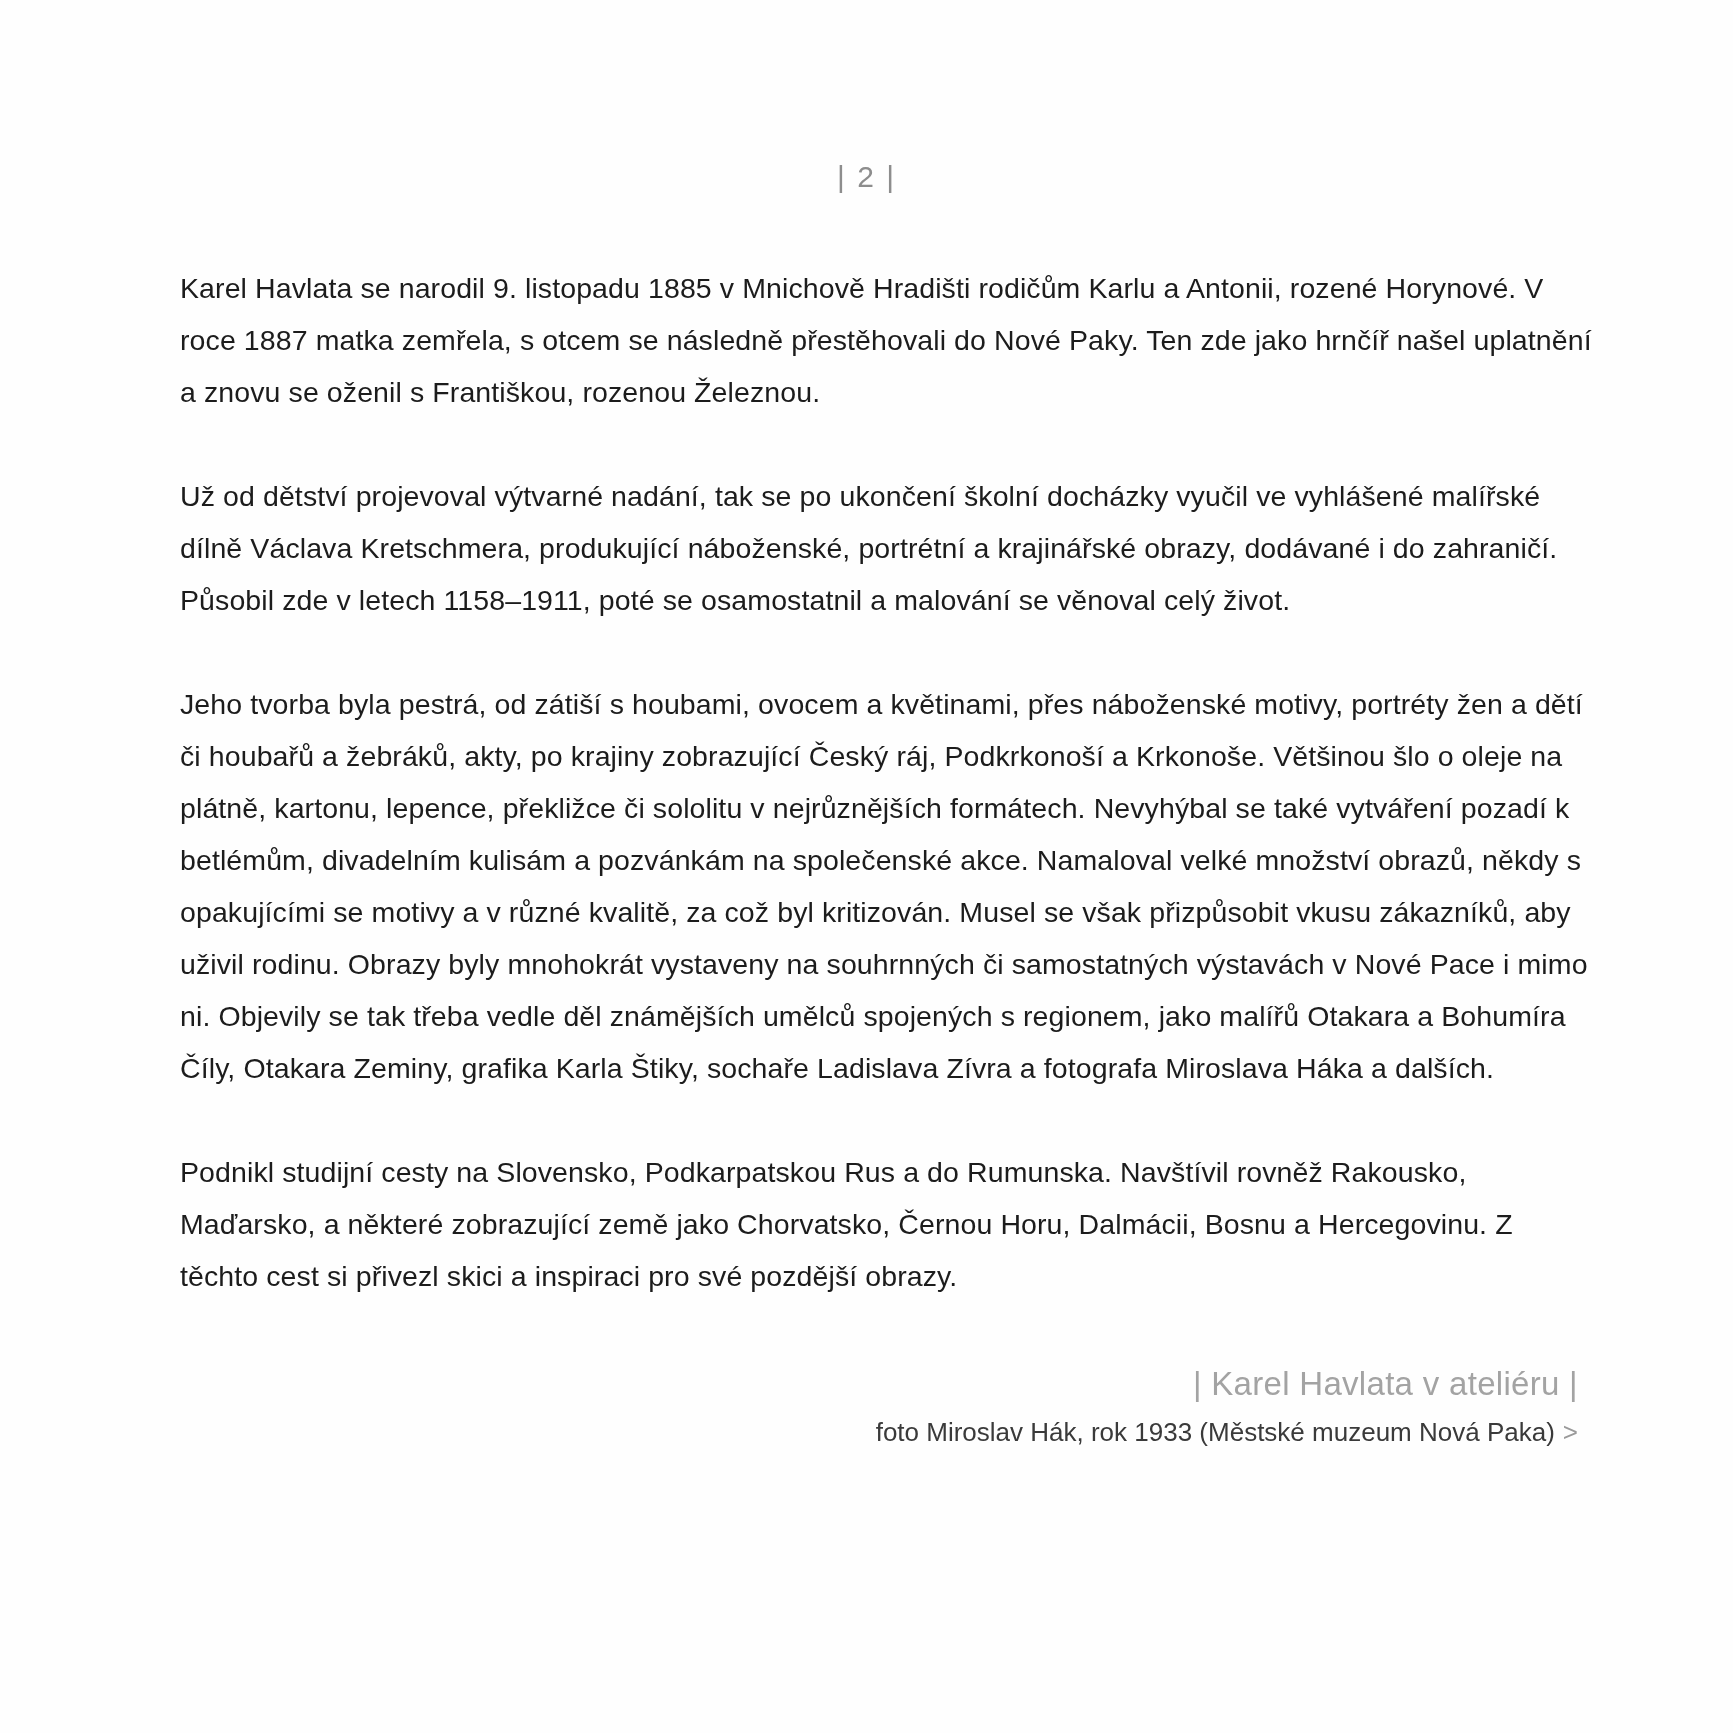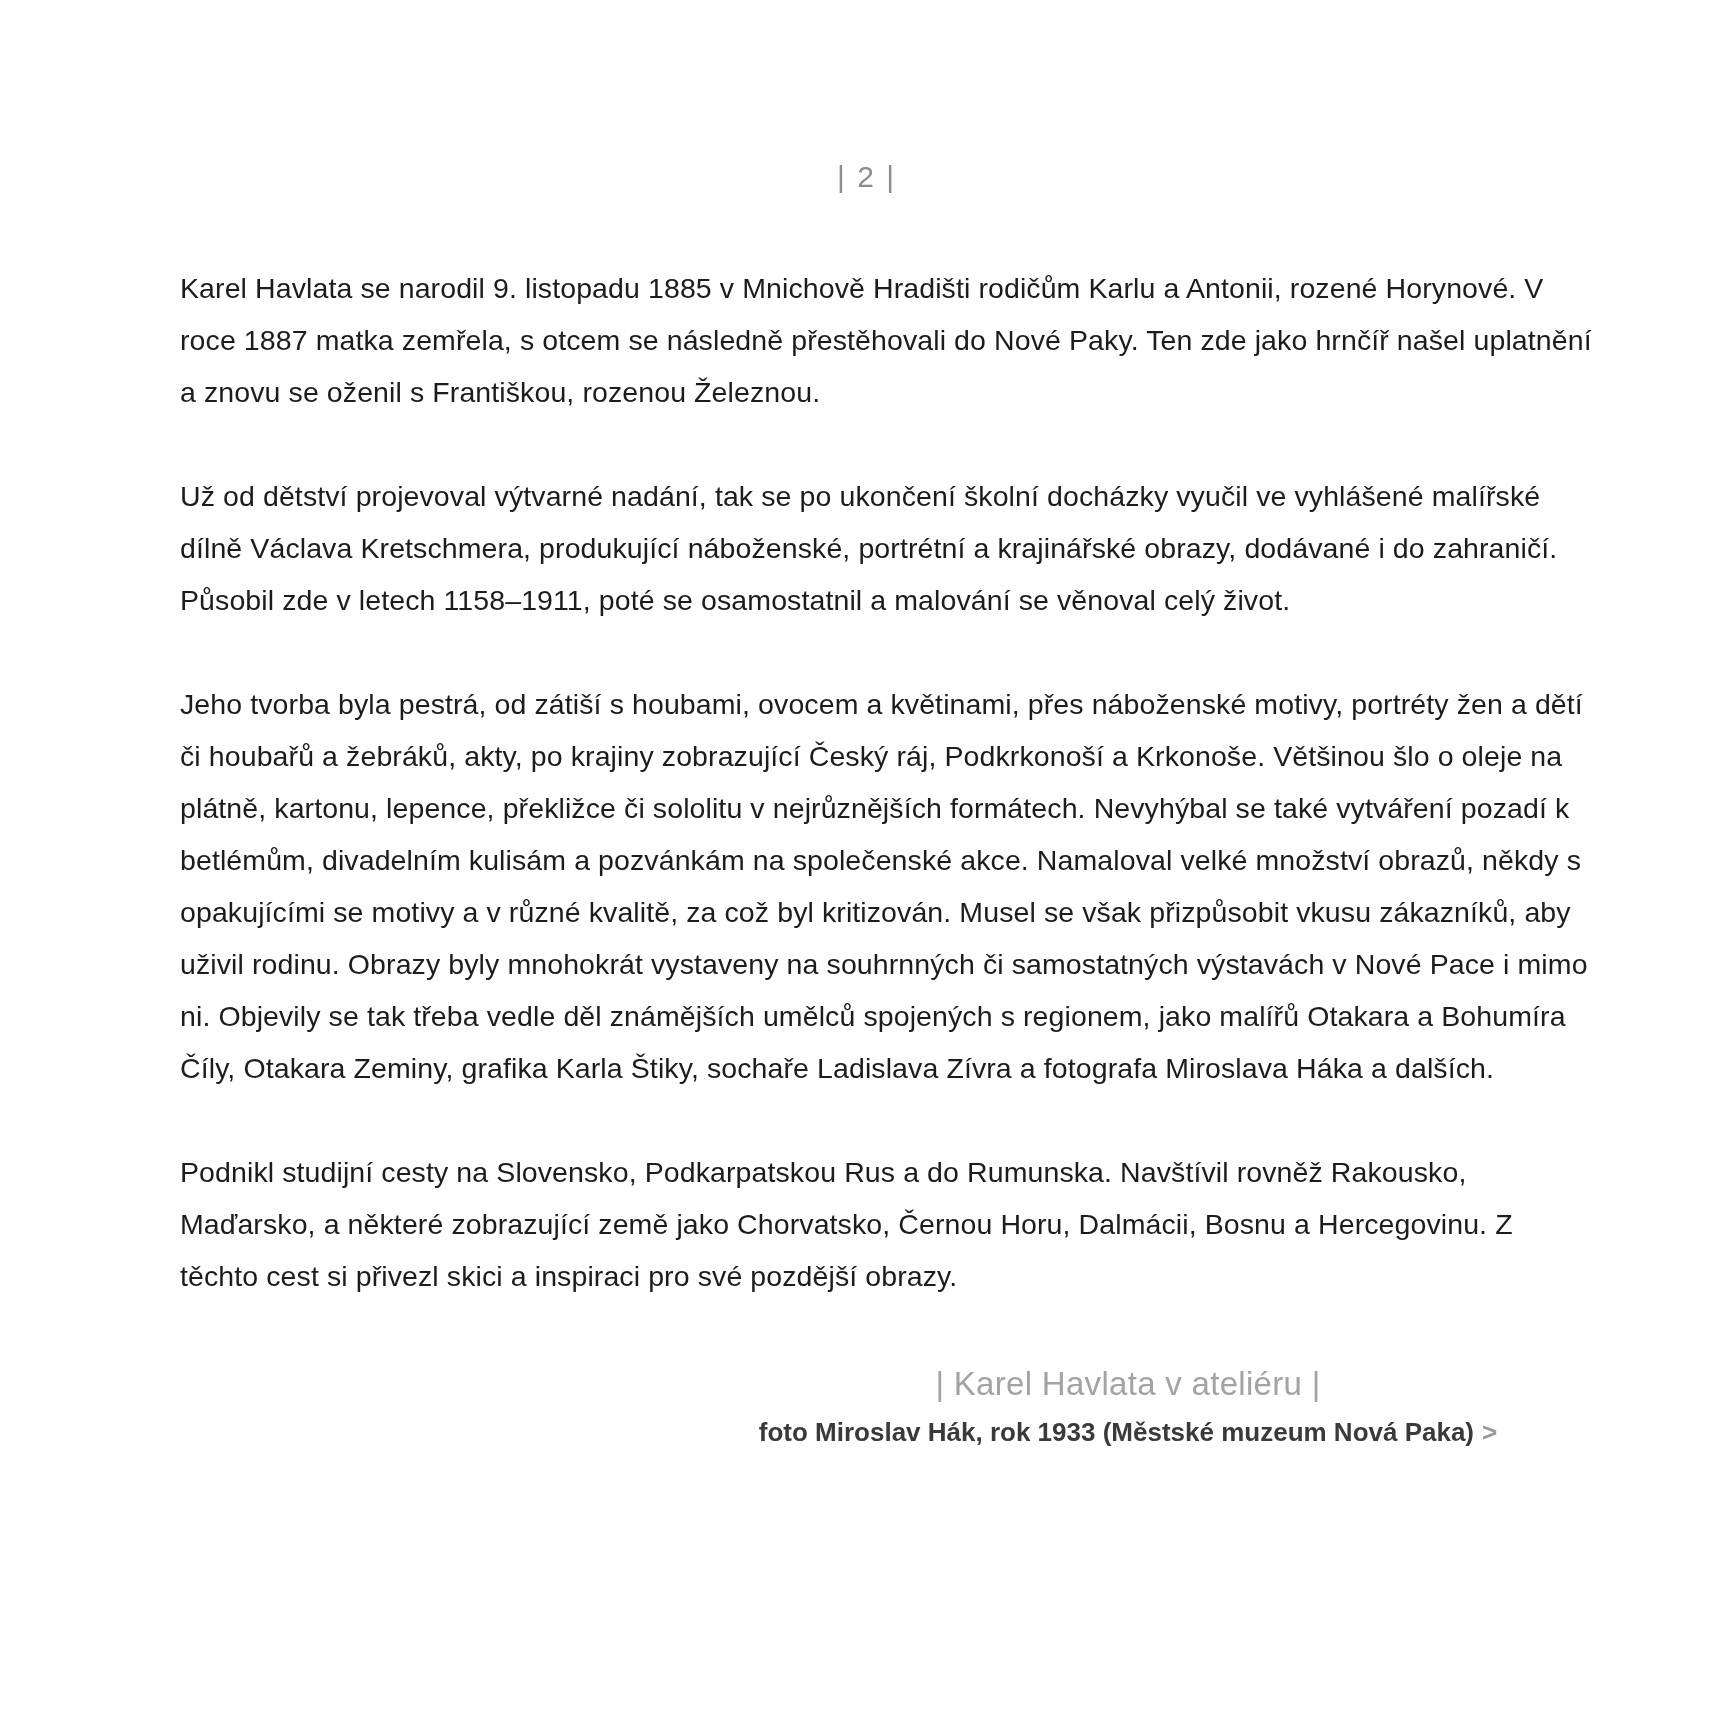--- a/index.html
+++ b/index.html
@@ -54,36 +54,36 @@
     font-weight: 400;
     letter-spacing: 0.1px;
   }
   .para:last-child { margin-bottom: 0; }
 
   
   .caption-block {
     position: absolute;
     right: 155px;
     bottom: 280px;
-    text-align: center;
+    text-align: right;
     width: 900px;
   }
   .caption-title {
     font-size: 33px;
     color: #a3a3a3;
     line-height: 46px;
     font-weight: 400;
     letter-spacing: 0.3px;
   }
   .caption-sub {
     font-size: 26px;
     color: #3a3a3a;
     line-height: 42px;
     margin-top: 4px;
-    font-weight: 700;
+    font-weight: 400;
   }
   .caption-arrow {
     color: #9a9a9a;
     font-size: 26px;
     padding-left: 8px;
   }
 </style>
 </head>
 <body>
 

